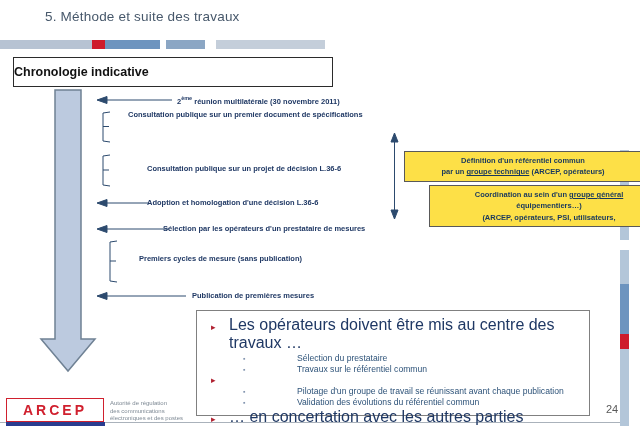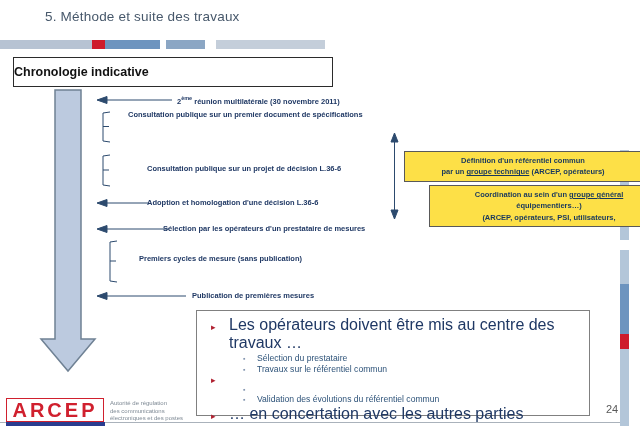--- a/index.html
+++ b/index.html
@@ -46,29 +46,29 @@
   
   .bottom-box{position:absolute;left:196px;top:310px;width:394px;height:106px;background:#fff;
       border:1px solid #808080;box-sizing:border-box;padding:4px 6px 2px 6px;z-index:2;}
   .bb-row{display:flex;align-items:baseline;}
   .bb-row.m{padding-left:8px;margin:1px 0;}
   .bb-row.s{padding-left:40px;margin:1px 0;}
   .bb-bullet{flex:0 0 auto;}
   .m .bb-bullet{width:18px;color:#b02030;font-size:9px;}
   .s .bb-bullet{width:14px;color:#8496b0;font-size:7px;}
   .m .bb-text{font-size:16px;color:#1f3864;}
-  .s .bb-text{font-size:8.6px;color:#2e5379;}
+  .s .bb-text{font-size:8.6px;color:#2e5379;margin-left:40px;}
   
   .footer-line{position:absolute;left:0;top:422px;width:620px;height:1px;background:#aab2bb;}
   .page-num{position:absolute;left:606px;top:403px;font-size:11px;color:#595959;}
   
   .logo{position:absolute;left:6px;top:398px;display:flex;z-index:4;}
   .logo-box{width:96px;height:22px;border:1.5px solid #d0202e;display:flex;align-items:center;
       justify-content:center;background:#fff;}
-  .logo-box span{font-size:20px;font-weight:bold;color:#d0202e;letter-spacing:3px;}
+  .logo-box span{font-size:14px;font-weight:bold;color:#d0202e;letter-spacing:3px;}
   .logo-band{position:absolute;left:0;top:24px;width:99px;height:6px;background:#2a3c8f;}
   .logo-tag{margin-left:6px;padding-top:2px;font-size:6px;line-height:1.25;color:#7f8a95;}
 </style>
 </head>
 <body>
 
 <div class="slide">
 
   <div class="slide-title">5. Méthode et suite des travaux</div>
 
@@ -153,20 +153,21 @@
     </div>
     <div class="bb-row s">
       <span class="bb-bullet">▪</span>
       <span class="bb-text">Travaux sur le référentiel commun</span>
     </div>
     <div class="bb-row m">
       <span class="bb-bullet">▸</span>
     </div>
     <div class="bb-row s">
       <span class="bb-bullet">▪</span>
+      <span class="bb-text">Pilotage d'un groupe de travail se réunissant avant chaque publication</span>
     </div>
     <div class="bb-row s">
       <span class="bb-bullet">▪</span>
       <span class="bb-text">Validation des évolutions du référentiel commun</span>
     </div>
     <div class="bb-row m">
       <span class="bb-bullet">▸</span>
       <span class="bb-text">… en concertation avec les autres parties prenantes.</span>
     </div>
   </div>

